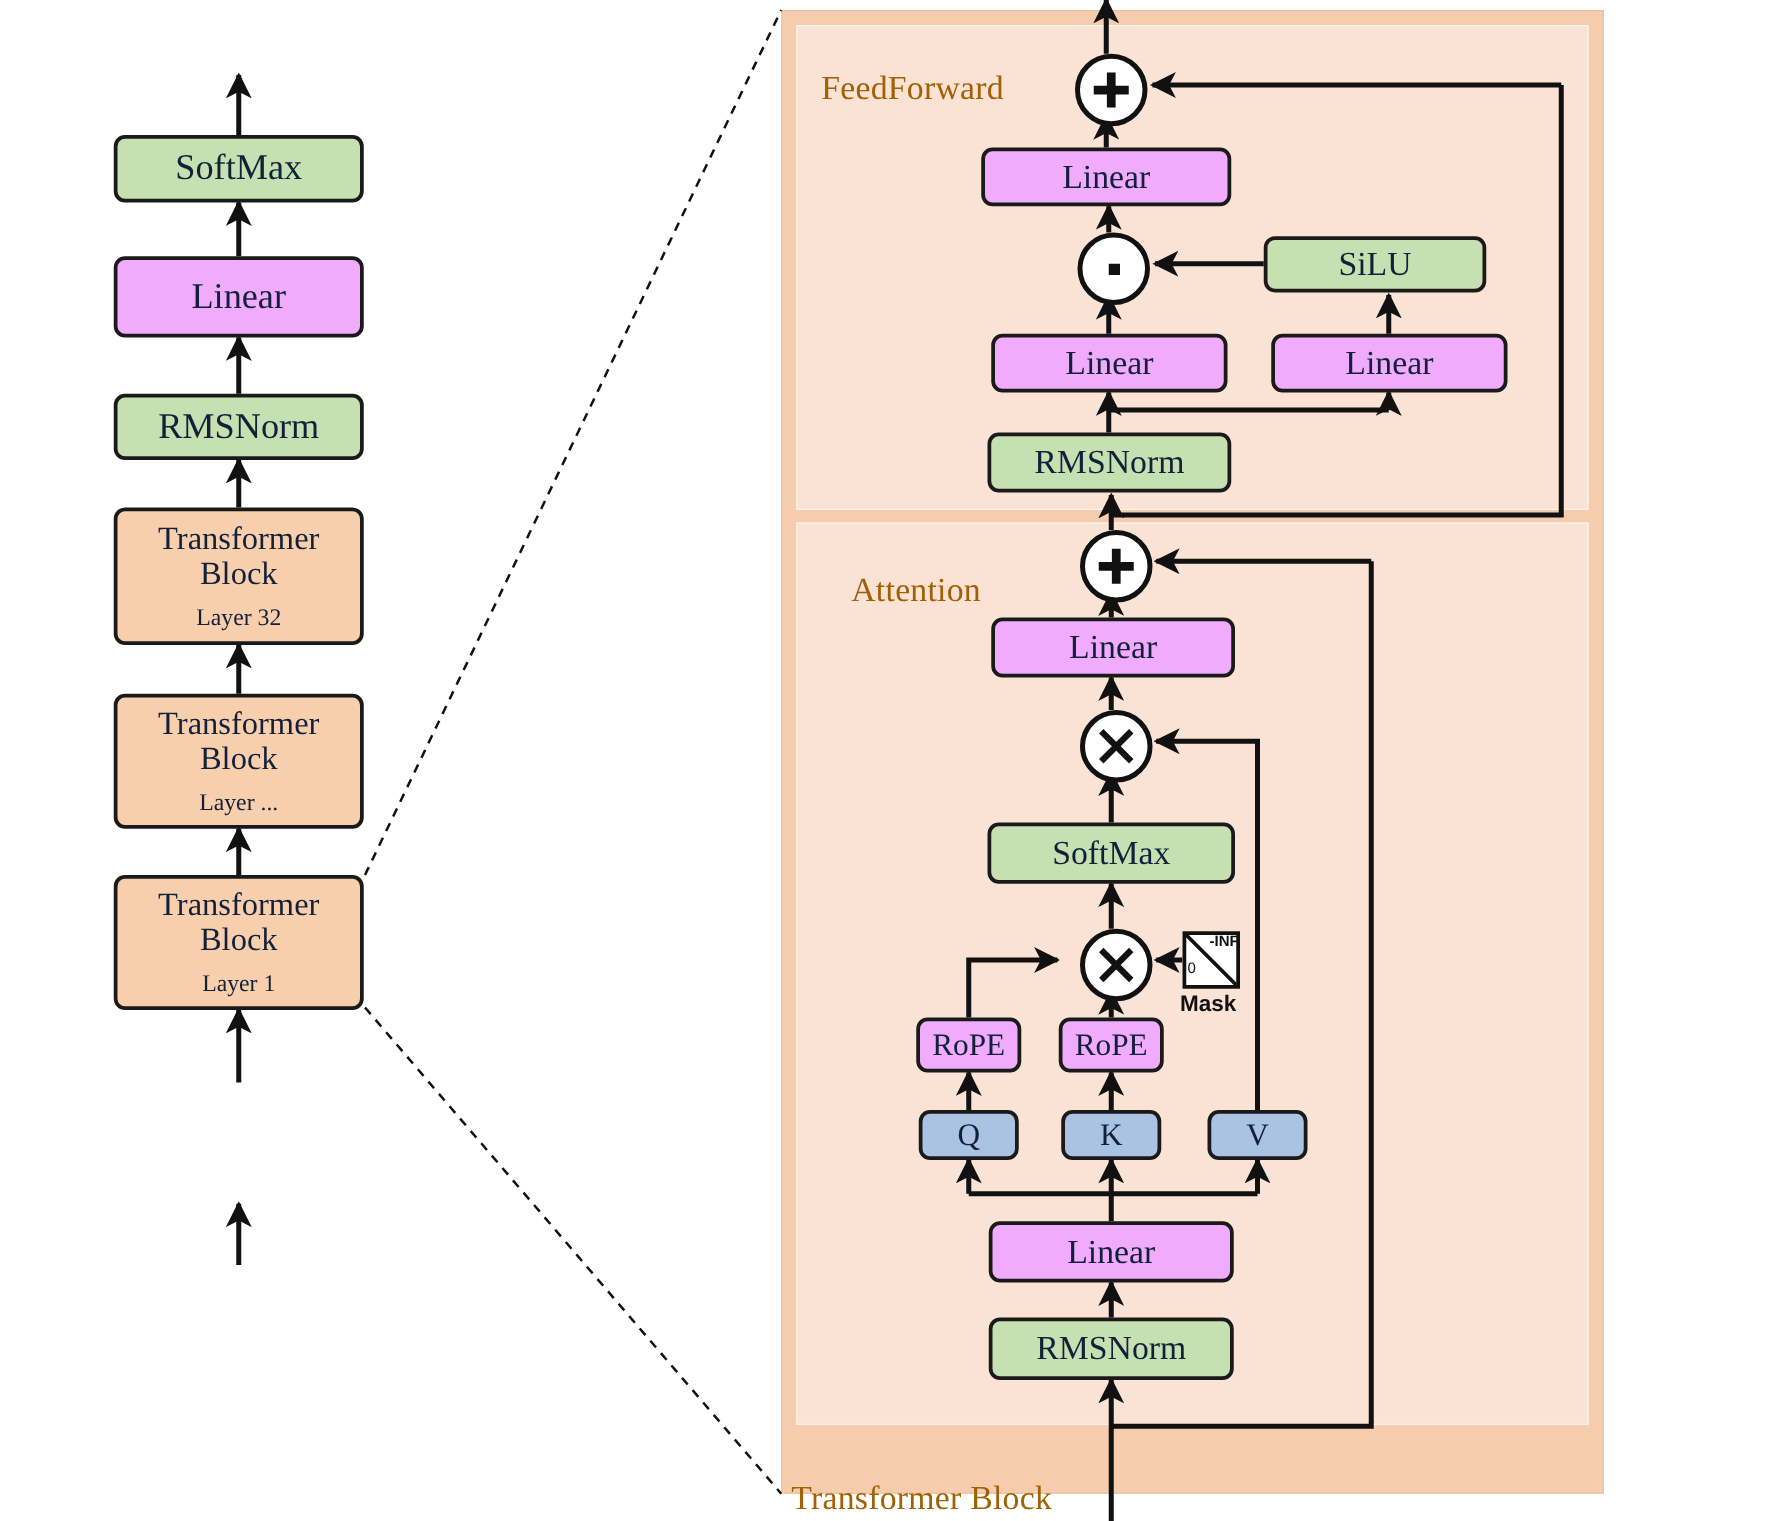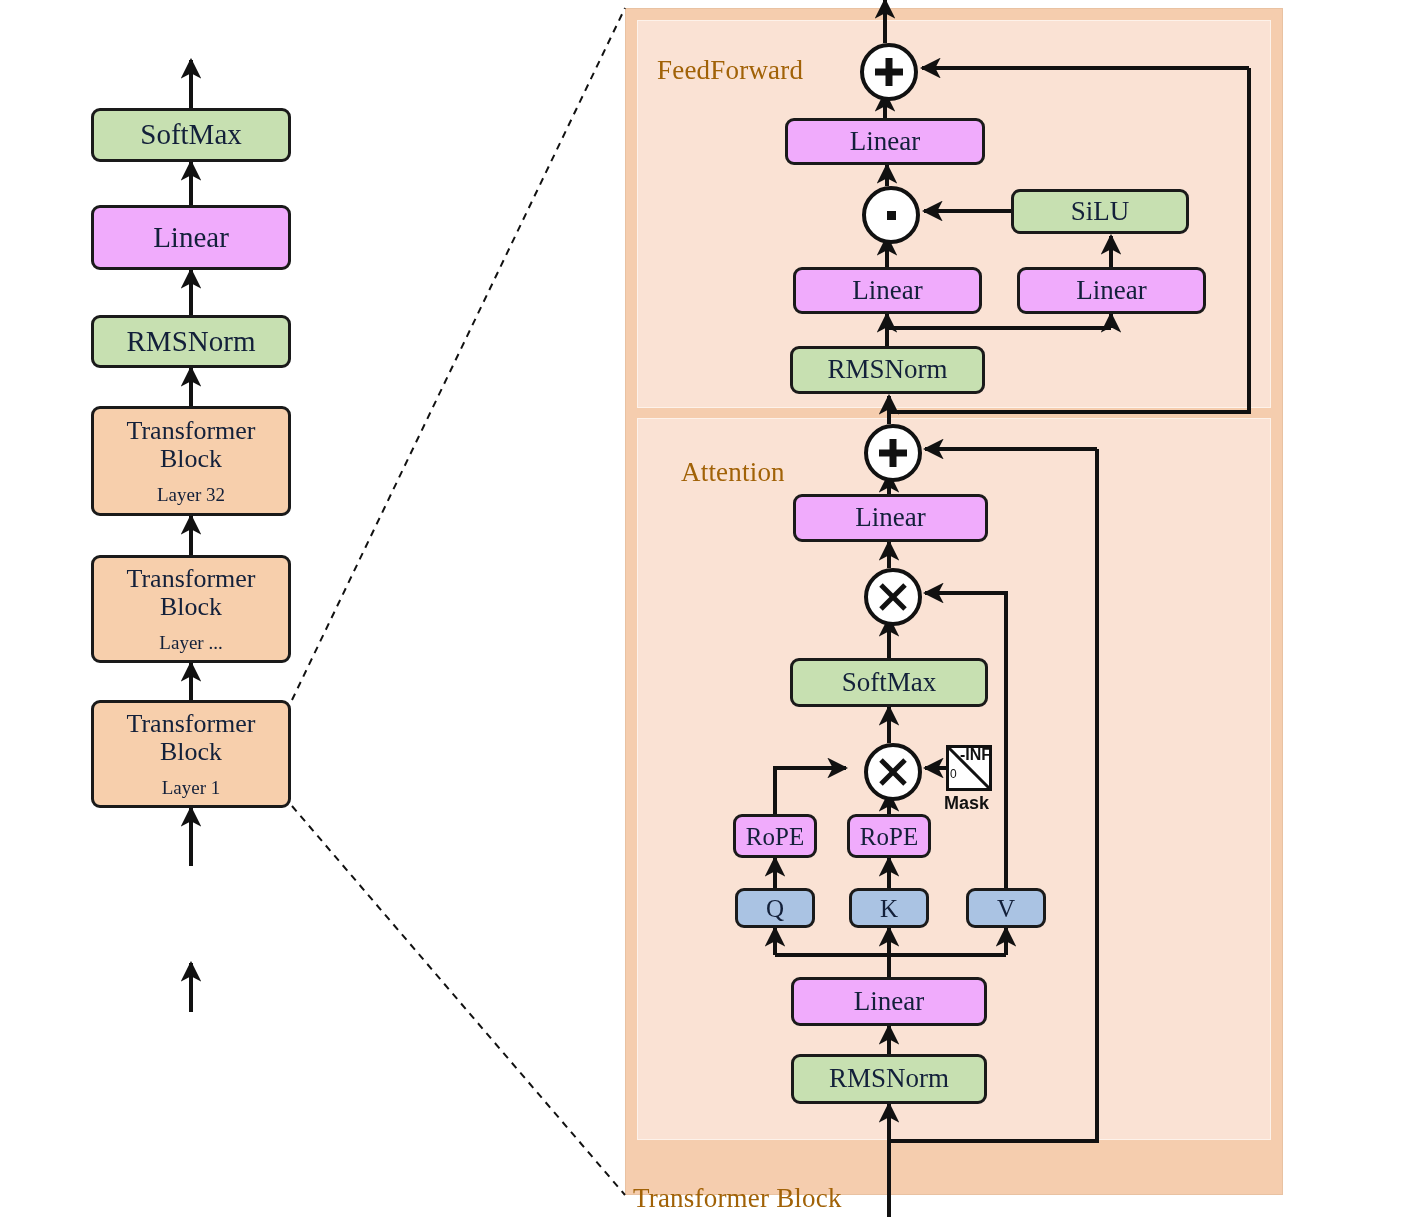--- a/index.html
+++ b/index.html
@@ -28,21 +28,21 @@
   
   .op{position:absolute;border:4px solid #111;border-radius:50%;
       background:#fff;z-index:8;}
   .op svg{display:block;}
 
   
   #mask-glyph{position:absolute;z-index:8;}
   #mask-glyph .sq{position:absolute;left:0;top:0;width:46px;height:46px;
      box-sizing:border-box;border:3px solid #111;background:#fff;}
   #mask-glyph .diag{position:absolute;left:0;top:0;}
-  #mask-glyph .minf{position:absolute;right:1px;top:1px;font-size:16px;
+  #mask-glyph .minf{position:absolute;right:1px;top:1px;font-size:12px;
      font-weight:bold;font-family:"Liberation Sans",sans-serif;color:#111;}
   #mask-glyph .zero{position:absolute;left:4px;top:22px;font-size:12px;
      font-family:"Liberation Sans",sans-serif;color:#111;}
   #mask-glyph .cap{position:absolute;left:-2px;top:48px;width:50px;
      text-align:left;font-size:18px;font-weight:bold;
      font-family:"Liberation Sans",sans-serif;color:#111;}
 
   
   #wires{position:absolute;left:0;top:0;width:1420px;height:1217px;z-index:5;}
 </style>

